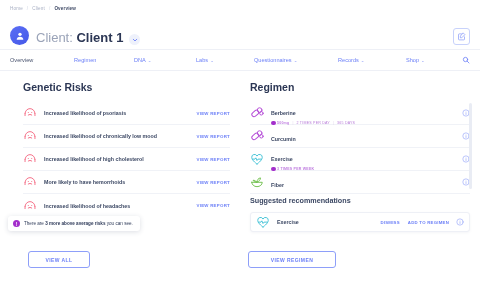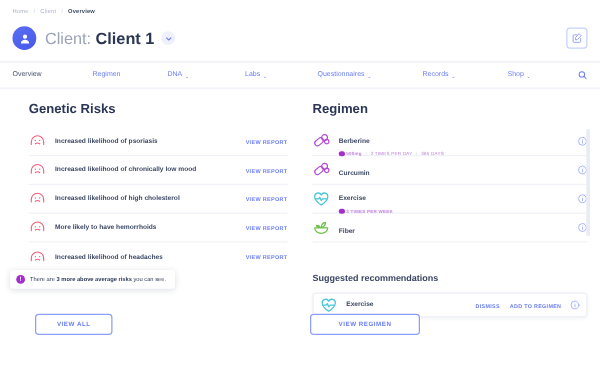--- a/index.html
+++ b/index.html
@@ -18,21 +18,21 @@
     padding: 6px 0 0 10px;
     font-size: 4.6px; letter-spacing: .15px;
     color: #a9b0c4;
   }
   .breadcrumb .crumb { color: #a9b0c4; }
   .breadcrumb .crumb.active { color: #3f4a66; font-weight: bold; }
   .breadcrumb .sep { color: #ccd2e0; }
 
   
   .title-row {
-    display: flex; align-items: center;
+    display: flex; align-items: flex-end;
     padding: 5px 10px 0 10px;
     height: 34px;
   }
   .avatar {
     width: 19px; height: 19px; border-radius: 50%;
     background: linear-gradient(145deg,#5b6ef5,#4559e8);
     display: flex; align-items: center; justify-content: center;
     flex: none;
   }
   .avatar svg { width: 10px; height: 10px; }
@@ -168,21 +168,21 @@
   .info-icon { width: 8px; height: 8px; flex: none; }
   .info-icon svg { width: 8px; height: 8px; display: block; }
 
   .scrollbar {
     position: absolute; right: -2px; top: 1px;
     width: 3px; height: 86px;
     background: #e9ecf4; border-radius: 2px;
   }
 
   .sug-title {
-    margin-top: 24px;
+    margin-top: 2px;
     font-size: 7.2px; font-weight: bold; color: #3b4763;
   }
   .sug-card {
     margin-top: 7px;
     display: flex; align-items: center;
     height: 20px;
     border: 1px solid #eef0f6; border-radius: 3px;
     background: #fff;
     padding: 0 5px;
     box-shadow: 0 1px 3px rgba(40,50,90,.05);

